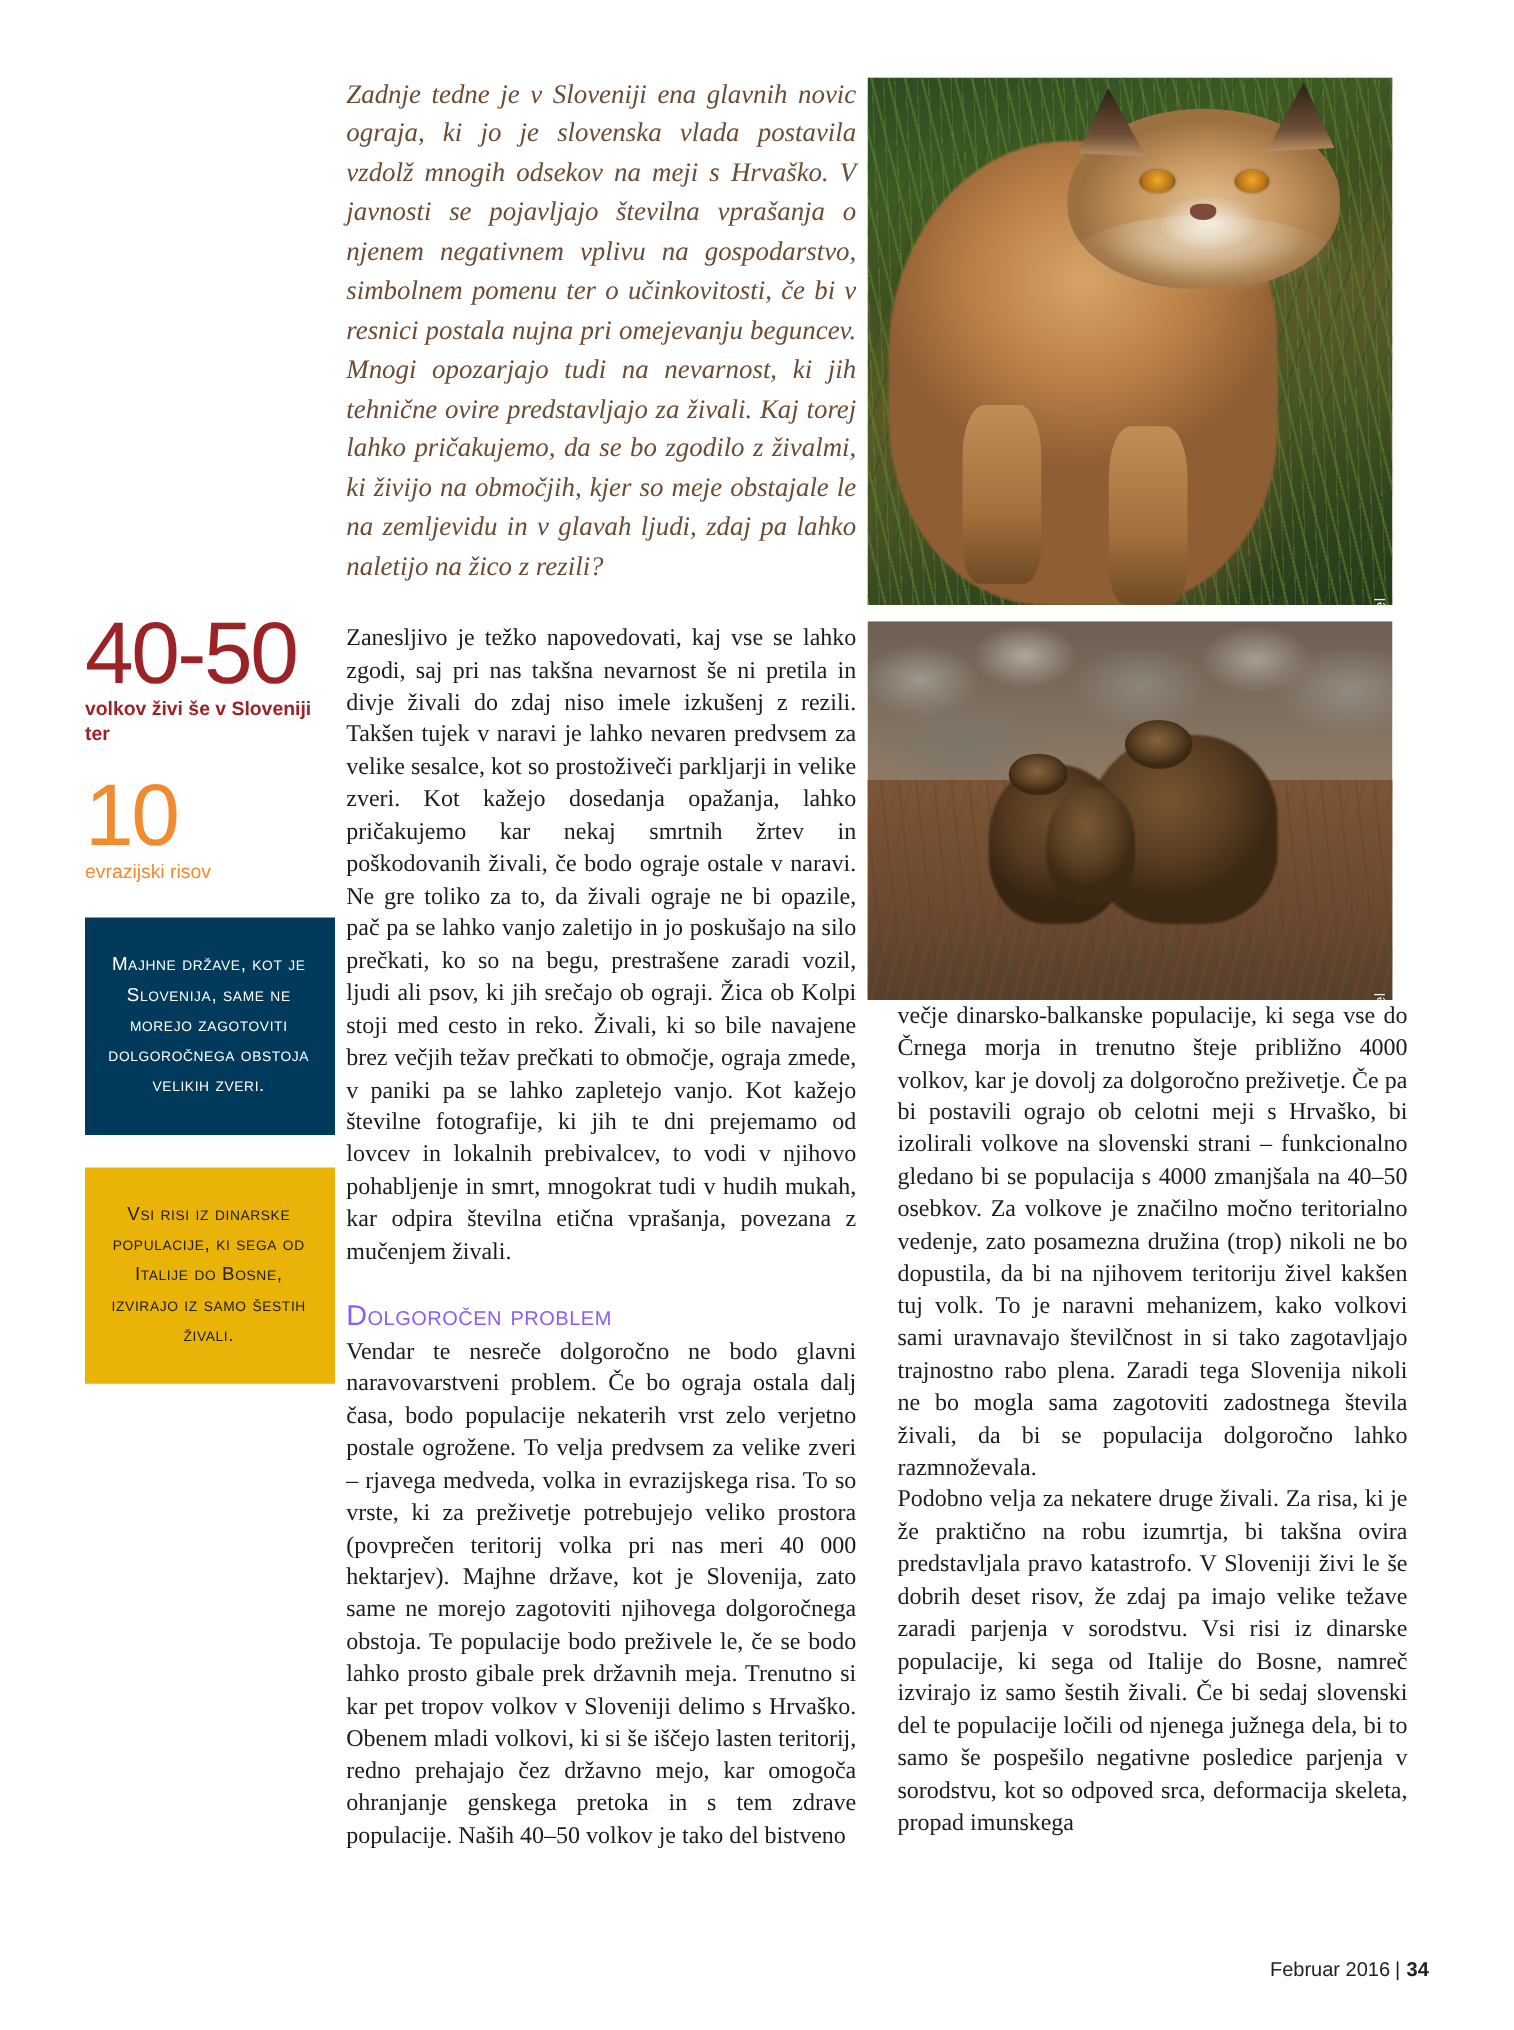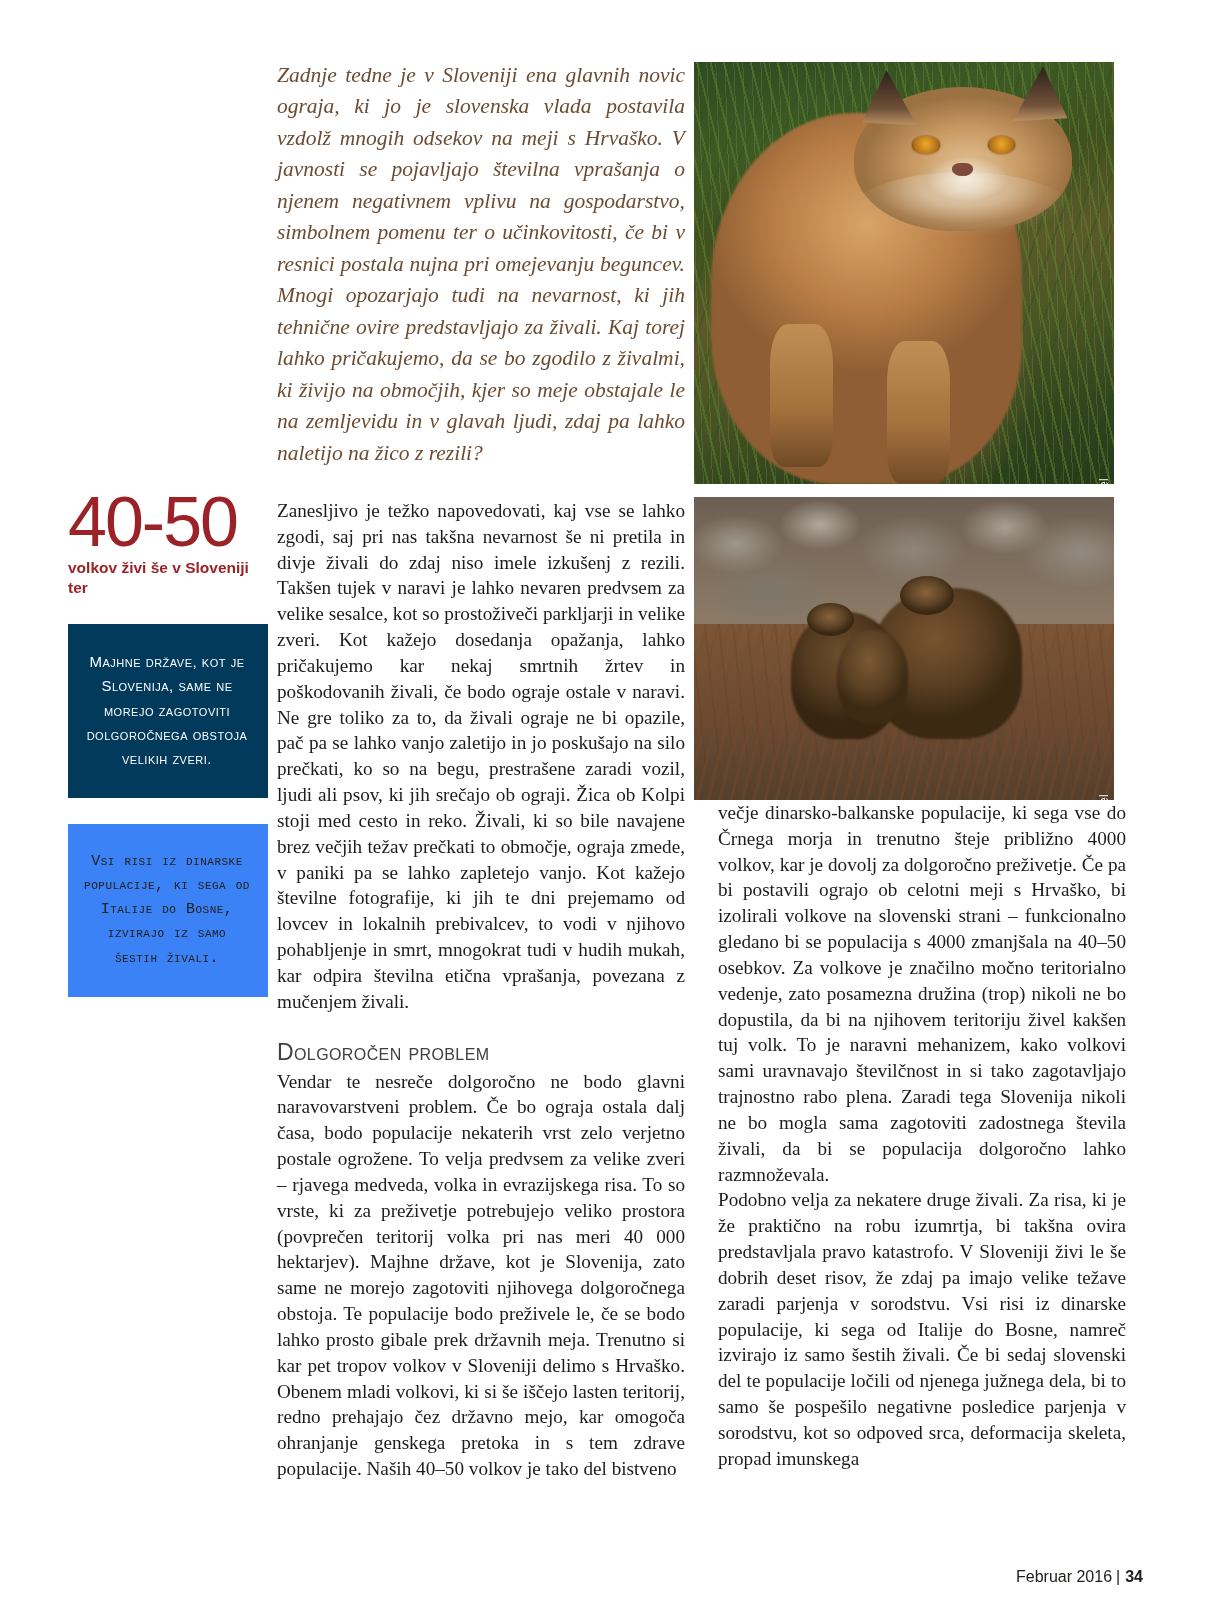--- a/index.html
+++ b/index.html
@@ -58,24 +58,23 @@
     letter-spacing: 0.5px;
     line-height: 1.62;
     font-variant: small-caps;
   }
   .quote-box.navy {
     background: #023A5C;
     color: #FFFFFF;
     margin-top: 26px;
   }
   .quote-box.sand {
-    background: #3b82f6;
+    background: #eab308;
     color: #23201D;
     margin-top: 26px;
-    font-family: Liberation Mono, monospace;
   }
 
   
   .col {
     position: absolute;
     width: 408px;
   }
   .col-left  { left: 277px; }
   .col-right { left: 694px; }
 
@@ -98,21 +97,21 @@
     margin: 0;
     hyphens: auto;
   }
 
   h2.section {
     font-family: "Liberation Sans", sans-serif;
     font-variant: small-caps;
     font-weight: 400;
     font-size: 23px;
     letter-spacing: 0.4px;
-    color: #404040;
+    color: #8b5cf6;
     margin: 22px 0 3px 0;
   }
   h2.section.first { margin-top: 24px; }
 
   
   .figure {
     position: absolute;
     overflow: hidden;
   }
   .figure .credit {
@@ -301,20 +300,24 @@
     <div class="credit">Miha Krofel</div>
   </div>
 
   <div class="sidebar">
 
     <div class="stat-block">
       <div class="stat-number big">40-50</div>
       <div class="stat-caption maroon">volkov živi še v Sloveniji ter</div>
     </div>
 
+    <div class="stat-block" style="margin-top:22px;">
+      <div class="stat-number orange">10</div>
+      <div class="stat-caption orange">evrazijski risov</div>
+    </div>
 
     <div class="quote-box navy">Majhne države, kot je Slovenija, same ne morejo zagotoviti dolgoročnega obstoja velikih zveri.</div>
 
     <div class="quote-box sand">Vsi risi iz dinarske populacije, ki sega od Italije do Bosne, izvirajo iz samo šestih živali.</div>
   </div>
 
   <div class="col col-left" style="top:498px; height:1060px;">
     <p class="body">Zanesljivo je težko napovedovati, kaj vse se lahko zgodi, saj pri nas takšna nevarnost še ni pretila in divje živali do zdaj niso imele izkušenj z rezili. Takšen tujek v naravi je lahko nevaren predvsem za velike sesalce, kot so prostoživeči parkljarji in velike zveri. Kot kažejo dosedanja opažanja, lahko pričakujemo kar nekaj smrtnih žrtev in poškodovanih živali, če bodo ograje ostale v naravi. Ne gre toliko za to, da živali ograje ne bi opazile, pač pa se lahko vanjo zaletijo in jo poskušajo na silo prečkati, ko so na begu, prestrašene zaradi vozil, ljudi ali psov, ki jih srečajo ob ograji. Žica ob Kolpi stoji med cesto in reko. Živali, ki so bile navajene brez večjih težav prečkati to območje, ograja zmede, v paniki pa se lahko zapletejo vanjo. Kot kažejo številne fotografije, ki jih te dni prejemamo od lovcev in lokalnih prebivalcev, to vodi v njihovo pohabljenje in smrt, mnogokrat tudi v hudih mukah, kar odpira številna etična vprašanja, povezana z mučenjem živali.</p>
     <h2 class="section first">Dolgoročen problem</h2>
     <p class="body">Vendar te nesreče dolgoročno ne bodo glavni naravovarstveni problem. Če bo ograja ostala dalj časa, bodo populacije nekaterih vrst zelo verjetno postale ogrožene. To velja predvsem za velike zveri – rjavega medveda, volka in evrazijskega risa. To so vrste, ki za preživetje potrebujejo veliko prostora (povprečen teritorij volka pri nas meri 40 000 hektarjev). Majhne države, kot je Slovenija, zato same ne morejo zagotoviti njihovega dolgoročnega obstoja. Te populacije bodo preživele le, če se bodo lahko prosto gibale prek državnih meja. Trenutno si kar pet tropov volkov v Sloveniji delimo s Hrvaško. Obenem mladi volkovi, ki si še iščejo lasten teritorij, redno prehajajo čez državno mejo, kar omogoča ohranjanje genskega pretoka in s tem zdrave populacije. Naših 40–50 volkov je tako del bistveno</p>

